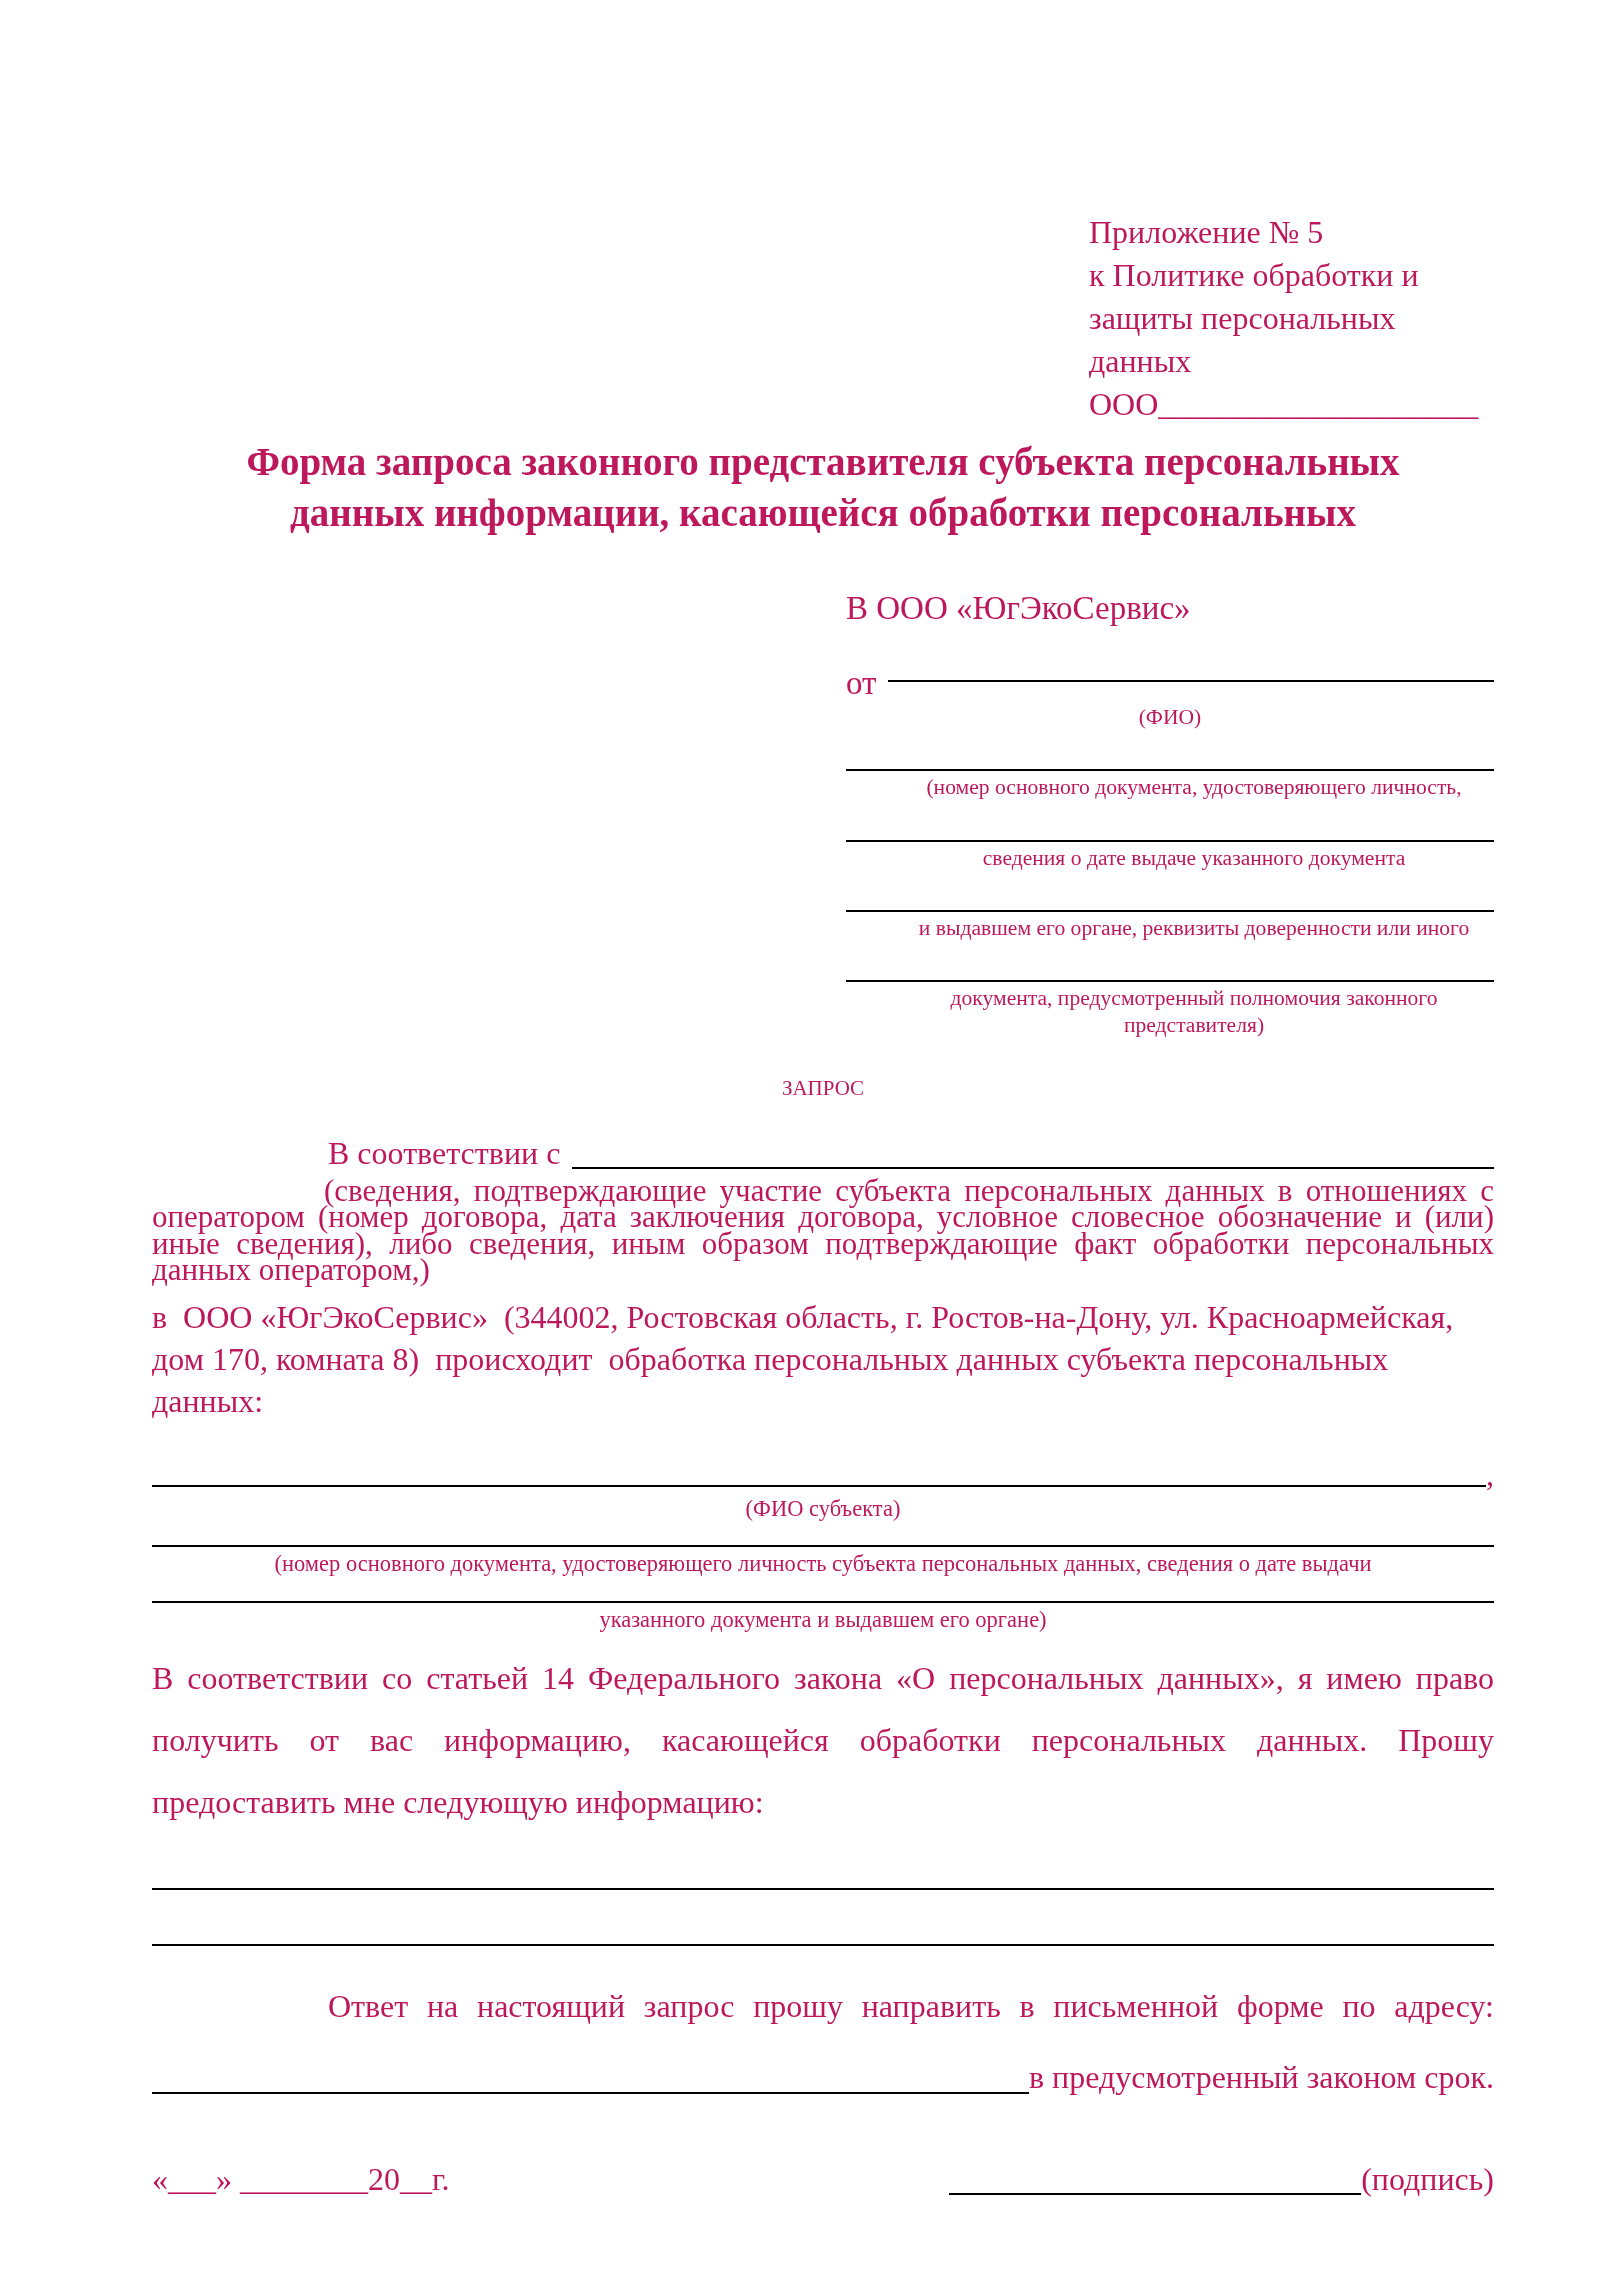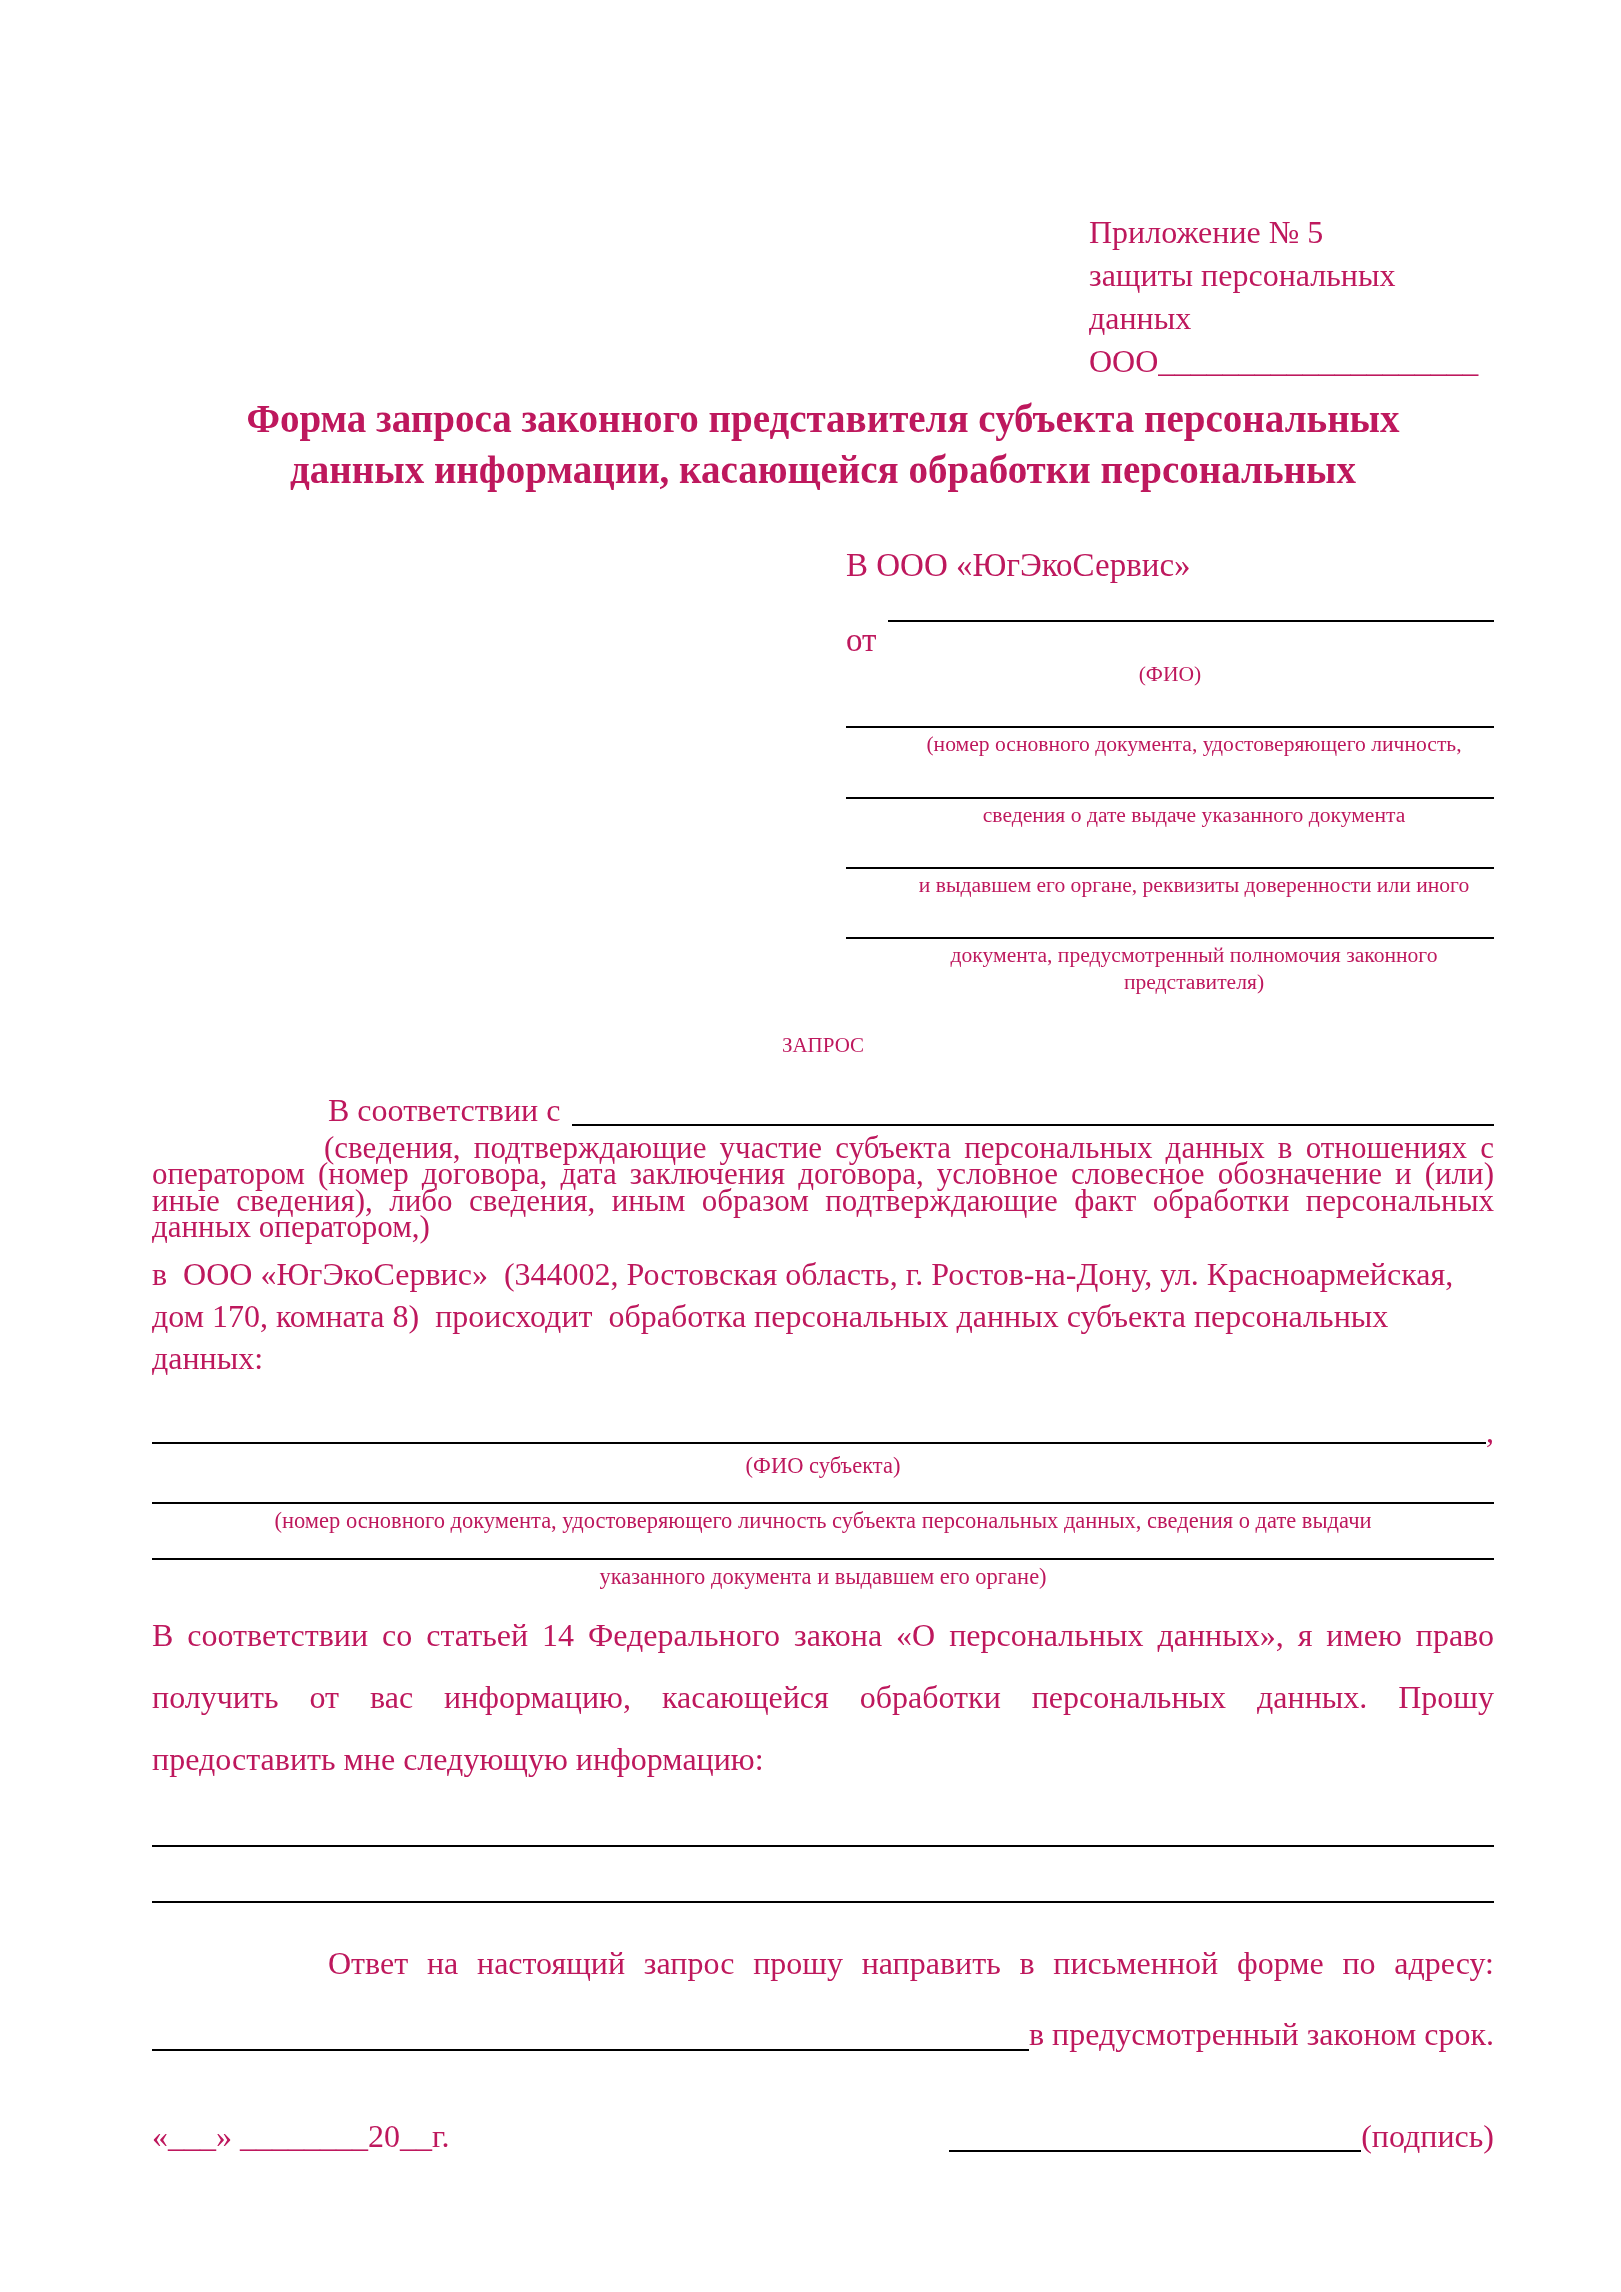--- a/index.html
+++ b/index.html
@@ -17,21 +17,21 @@
 
   
   .appendix { margin-left: 937px; font-size: 32px; line-height: 43px; }
 
   
   .title { margin-top: 9.8px; text-align: center; font-weight: bold; font-size: 39px; line-height: 51px; }
 
   
   .right-block { margin-left: 694px; margin-top: 49px; font-size: 33px; }
   .right-block .org { line-height: 43px; }
-  .from-row { display: flex; align-items: flex-start; margin-top: 33px; line-height: 41px; }
+  .from-row { display: flex; align-items: center; margin-top: 33px; line-height: 41px; }
   .fill { flex: 1; border-bottom: 2.9px solid #000; margin-bottom: 4.9px; }
   .from-row .fill { margin-left: 11.8px; }
   .cap { font-size: 21.6px; line-height: 26.5px; text-align: center; }
   .rule { height: 0; border-bottom: 2.9px solid #000; }
   .rb-group .rule { margin-top: 39px; }
   .rb-group .cap { margin-top: 2.9px; margin-left: 48px; }
 
   
   .heading { margin-top: 29px; text-align: center; font-size: 21px; line-height: 43px; }
 
@@ -65,20 +65,21 @@
   .sig { display: flex; align-items: flex-end; }
   .sig-line { width: 412px; height: 0; border-bottom: 2.9px solid #000; margin-bottom: 5.9px; }
 </style>
 </head>
 <body>
 
 <div class="page">
 
   <div class="appendix">
     <div>Приложение № 5</div>
+    <div>к Политике обработки и</div>
     <div>защиты персональных данных</div>
     <div>ООО____________________</div>
   </div>
 
   <div class="title">
     <div>Форма запроса законного представителя субъекта персональных</div>
     <div>данных информации, касающейся обработки персональных</div>
   </div>
 
   <div class="right-block">

